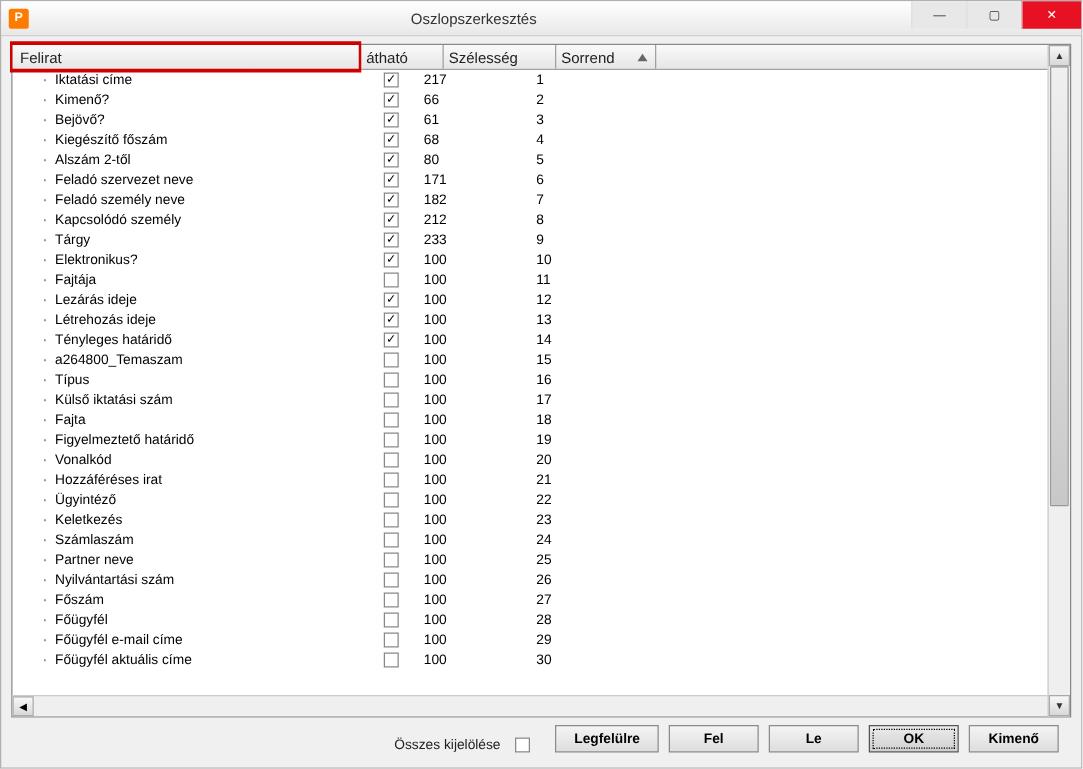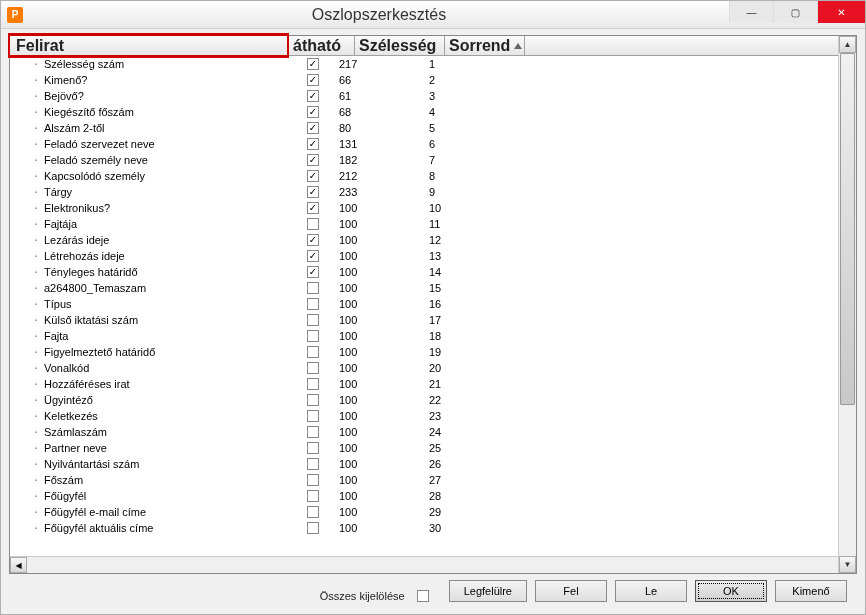--- a/index.html
+++ b/index.html
@@ -1,26 +1,26 @@
 <!DOCTYPE html>
 <html><head>
 <meta charset="utf-8">
 <style>
   * { box-sizing: border-box; margin: 0; padding: 0; }
   html, body { width: 866px; height: 615px; font-family: "Segoe UI", Tahoma, sans-serif; font-size: 11px; background: #fff; }
   .window { width: 866px; height: 615px; border: 1px solid #b0b0b0; background: #f0f0f0; display: flex; flex-direction: column; }
   .titlebar { height: 28px; background: linear-gradient(#fff, #e8e8e8); border-bottom: 1px solid #d0d0d0; display: flex; align-items: center; position: relative; }
   .titlebar .app-icon { width: 16px; height: 16px; margin: 0 6px; background: #ff7b00; border-radius: 2px; display: flex; align-items: center; justify-content: center; color:#fff; font-size:10px; font-weight:bold;}
-  .titlebar .title { flex: 1; text-align: center; font-size: 16px; color: #333; }
+  .titlebar .title { flex: 1; text-align: center; font-size: 12px; color: #333; }
   .titlebar .win-ctrls { display: flex; height: 100%; }
   .titlebar .win-btn { width: 44px; height: 22px; display:flex; align-items:center; justify-content:center; font-family: "Segoe UI Symbol", sans-serif; font-size:10px; color:#333; border-left:1px solid #ddd; background:#e8e8e8; cursor:pointer;}
   .titlebar .win-close { background:#e81123; color:#fff; width:48px;}
   .content { flex:1; padding:6px 8px 0 8px; display:flex; flex-direction:column; }
   .grid-wrap { flex:1; border:1px solid #888; background:#fff; position:relative; display:flex; flex-direction:column; }
-  .grid-headers { display:flex; border-bottom:1px solid #a0a0a0; height:20px; background:linear-gradient(#fafafa,#e6e6e6); font-size:16px;font-weight:bold; }
+  .grid-headers { display:flex; border-bottom:1px solid #a0a0a0; height:20px; background:linear-gradient(#fafafa,#e6e6e6); font-size:12px; }
   .gh { border-right:1px solid #a0a0a0; padding:2px 4px; color:#222; display:flex; align-items:center; gap:4px; overflow:hidden; white-space:nowrap;}
   .gh-felirat { width:281px; border:2px solid #d00000; border-top:3px solid #d00000; border-bottom:3px solid #d00000; height:25px; margin-top:-3px; margin-left:-2px; z-index:5; background:linear-gradient(#fafafa,#e6e6e6); padding-left:6px;}
   .gh-lathato { width:66px; }
   .gh-szel { width:90px; }
   .gh-sorrend { width:80px; display:flex; justify-content:space-between; padding-right:6px;}
   .sort-tri { width:0; height:0; border-left:4px solid transparent; border-right:4px solid transparent; border-bottom:6px solid #666; align-self:center;}
   .rows { flex:1; overflow:hidden; }
   .row { display:flex; height:16px; align-items:center; font-size:11px; color:#000; }
   .cell-tree { width:281px; display:flex; align-items:center; padding-left:20px; gap:2px; overflow:hidden; white-space:nowrap;}
   .tree-line { color:#888; font-family:monospace; font-size:11px; width:12px; text-align:center;}
@@ -32,21 +32,21 @@
   .vscroll { position:absolute; right:0; top:0; bottom:0; width:18px; background:#efefef; border-left:1px solid #ccc; display:flex; flex-direction:column; }
   .vscroll .arr { height:17px; background:linear-gradient(#f8f8f8,#d8d8d8); border:1px solid #aaa; margin:0; display:flex; align-items:center; justify-content:center; font-size:8px; color:#333;}
   .vscroll .track { flex:1; position:relative; }
   .vscroll .thumb { position:absolute; left:1px; right:1px; top:0; height:70%; background:linear-gradient(#f0f0f0,#c8c8c8); border:1px solid #999; border-radius:1px;}
   .grid-bottom-scroll { height:17px; border-top:1px solid #ccc; background:#efefef; display:flex; }
   .grid-bottom-scroll .arr { width:17px; background:linear-gradient(#f8f8f8,#d8d8d8); border:1px solid #aaa; display:flex; align-items:center; justify-content:center; font-size:8px;}
   .grid-bottom-scroll .htrack { flex:1; position:relative; }
   .footer { height:40px; display:flex; align-items:flex-end; justify-content:flex-end; gap:8px; padding:0 10px 12px 0; }
   .footer-label { margin-right:4px; font-size:11px; color:#222;}
   .footer-chk { width:12px; height:12px; border:1px solid #888; background:#fff; margin-right:12px;}
-  .btn { min-width:72px; height:22px; padding:0 14px; background:linear-gradient(#f4f4f4,#dedede); border:1px solid #8a8a8a; font-size:11px; color:#000; cursor:pointer;}
+  .btn { min-width:72px; height:22px; padding:0 14px; background:linear-gradient(#f4f4f4,#dedede); border:1px solid #8a8a8a; font-size:11px; color:#000; cursor:pointer;font-weight:bold;}
   .btn.default { border:1px solid #555; outline:1px dotted #000; outline-offset:-4px; background:linear-gradient(#ececec,#d0d0d0);}
 </style>
 </head>
 <body>
 
 <div class="window">
   <div class="titlebar">
     <div class="app-icon">P</div>
     <div class="title">Oszlopszerkesztés</div>
     <div class="win-ctrls">
@@ -66,21 +66,21 @@
         <div class="gh gh-sorrend">
           <span>Sorrend</span>
           <span class="sort-tri"></span>
         </div>
       </div>
 
       <div class="rows" id="rows">
           <div class="row">
             <div class="cell-tree">
               <span class="tree-line">·</span>
-              <span>Szélesség szám</span>
+              <span>Iktatási címe</span>
             </div>
             <div class="cell-chk">
               <div class="chk checked"></div>
             </div>
             <div class="cell-szel">217</div>
             <div class="cell-sorrend">1</div>
           </div>
           <div class="row">
             <div class="cell-tree">
               <span class="tree-line">·</span>
@@ -126,21 +126,21 @@
             <div class="cell-sorrend">5</div>
           </div>
           <div class="row">
             <div class="cell-tree">
               <span class="tree-line">·</span>
               <span>Feladó szervezet neve</span>
             </div>
             <div class="cell-chk">
               <div class="chk checked"></div>
             </div>
-            <div class="cell-szel">131</div>
+            <div class="cell-szel">171</div>
             <div class="cell-sorrend">6</div>
           </div>
           <div class="row">
             <div class="cell-tree">
               <span class="tree-line">·</span>
               <span>Feladó személy neve</span>
             </div>
             <div class="cell-chk">
               <div class="chk checked"></div>
             </div>

